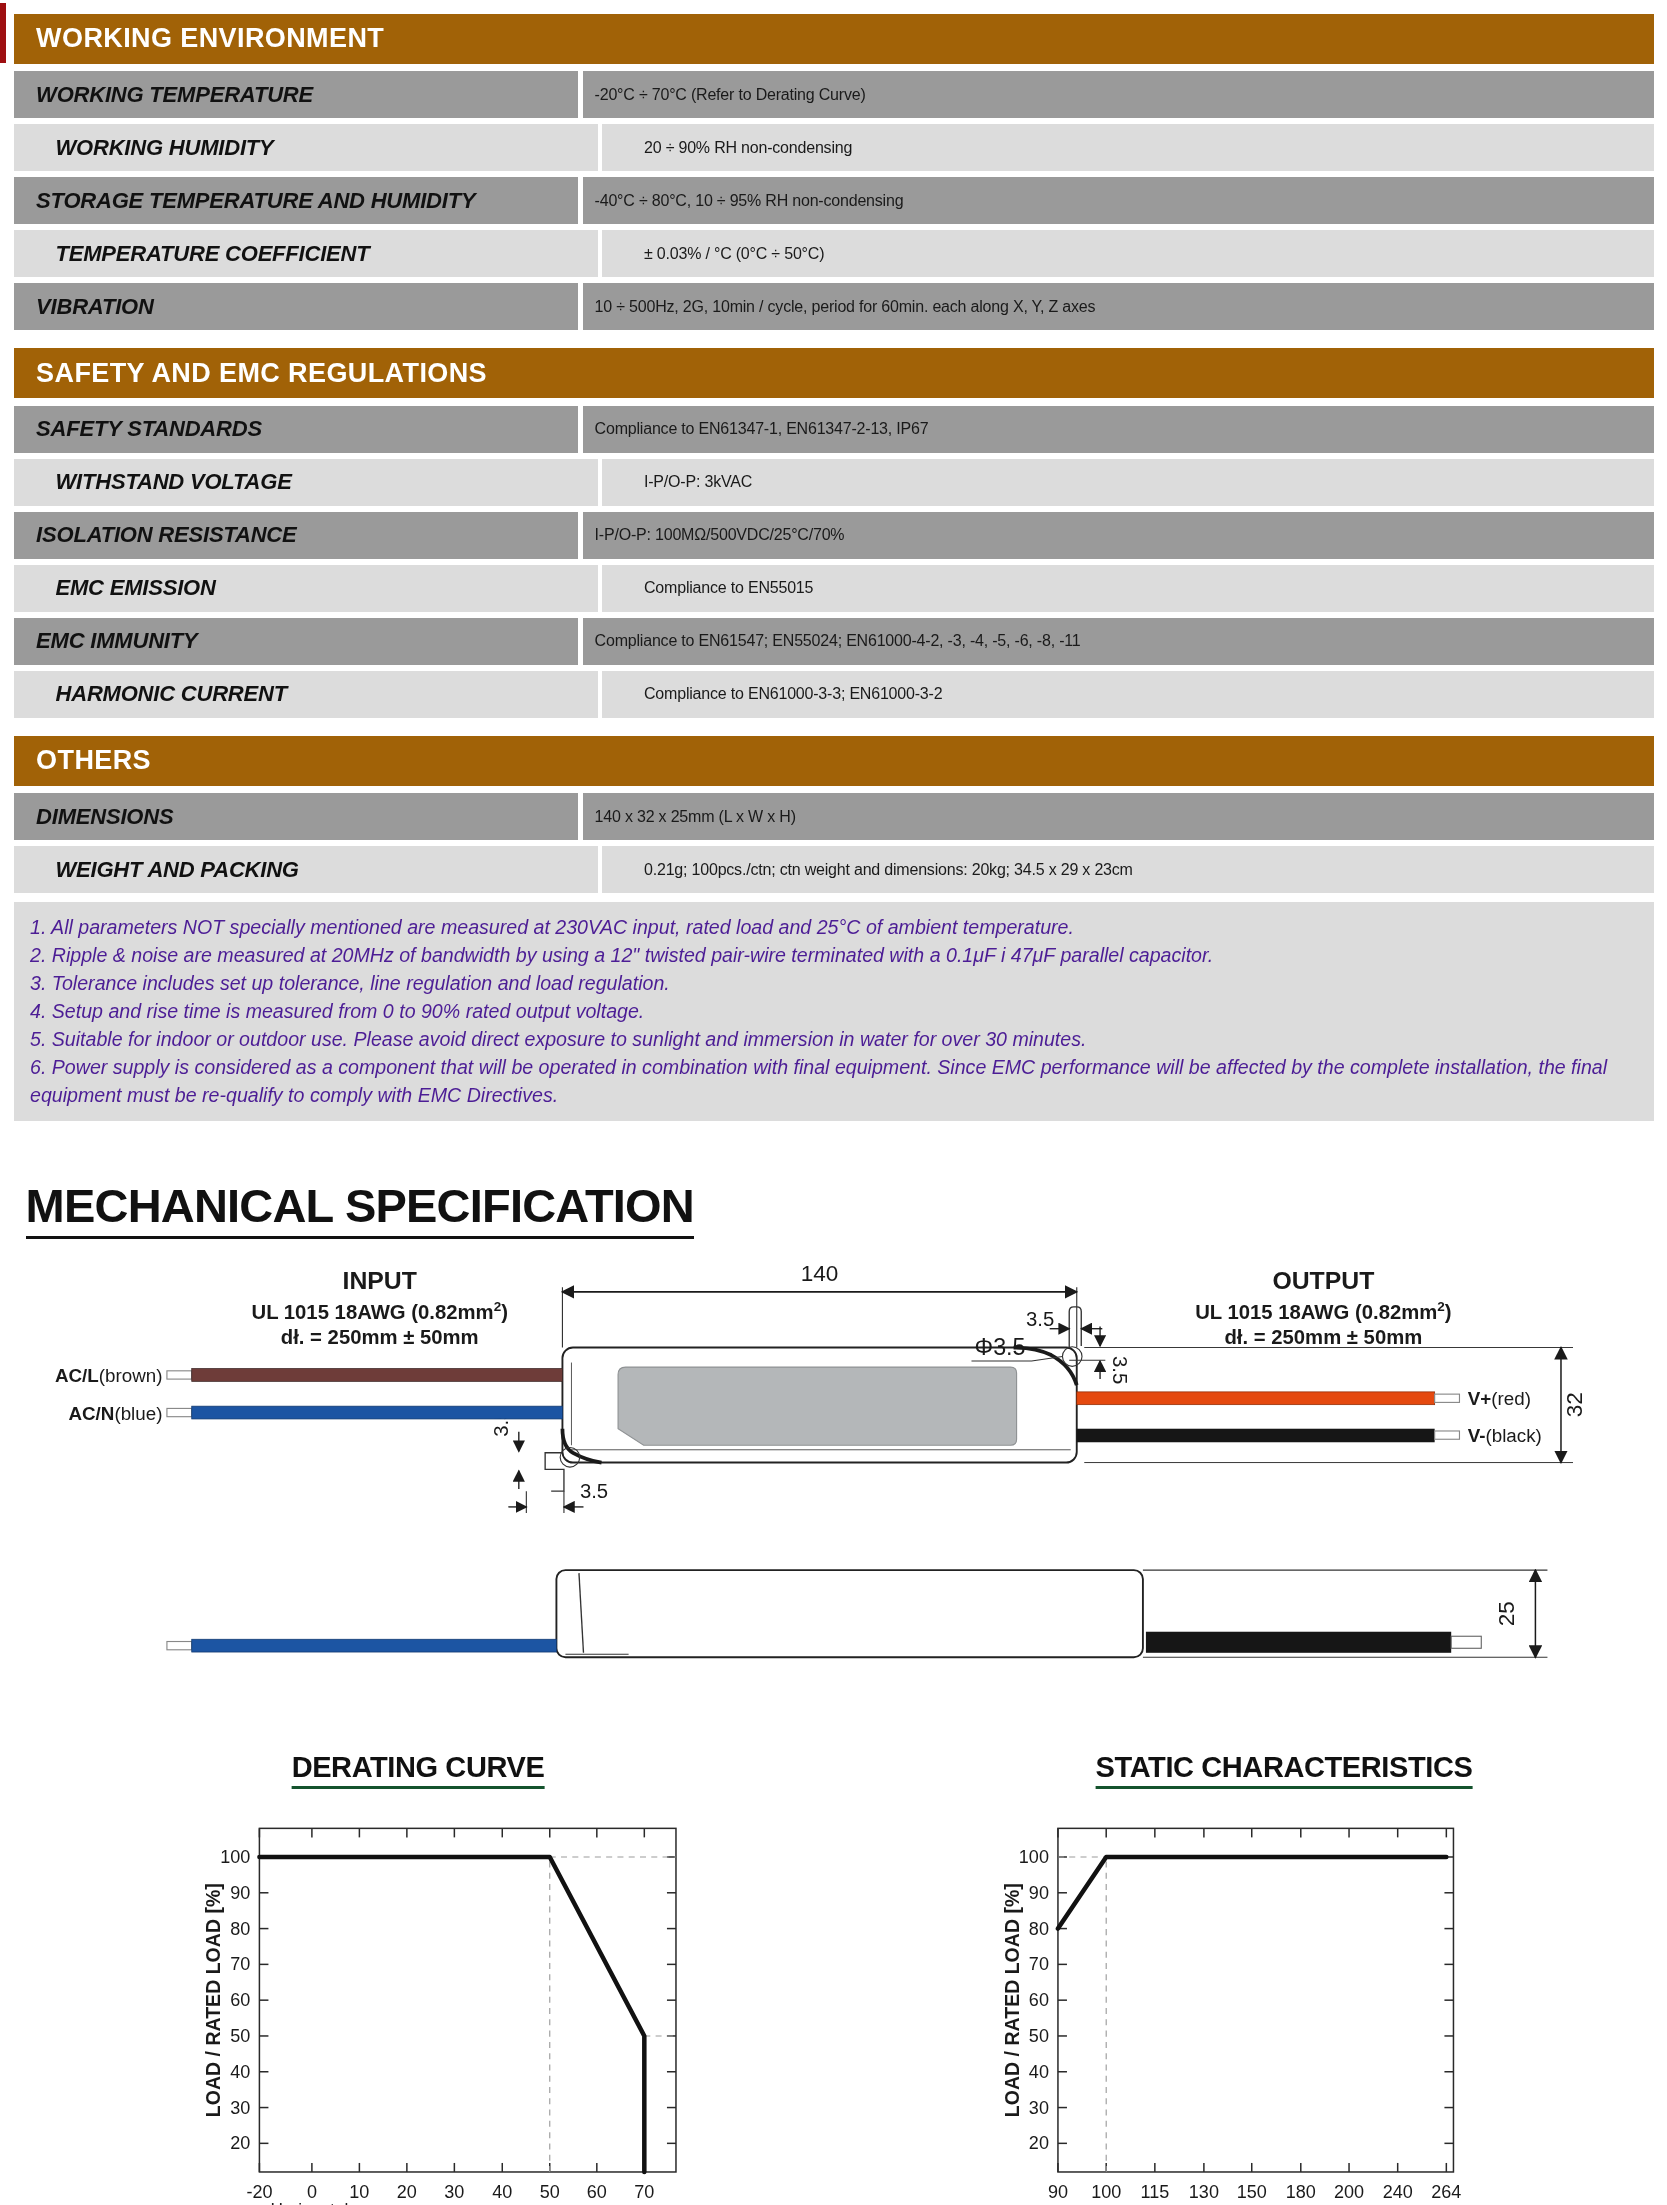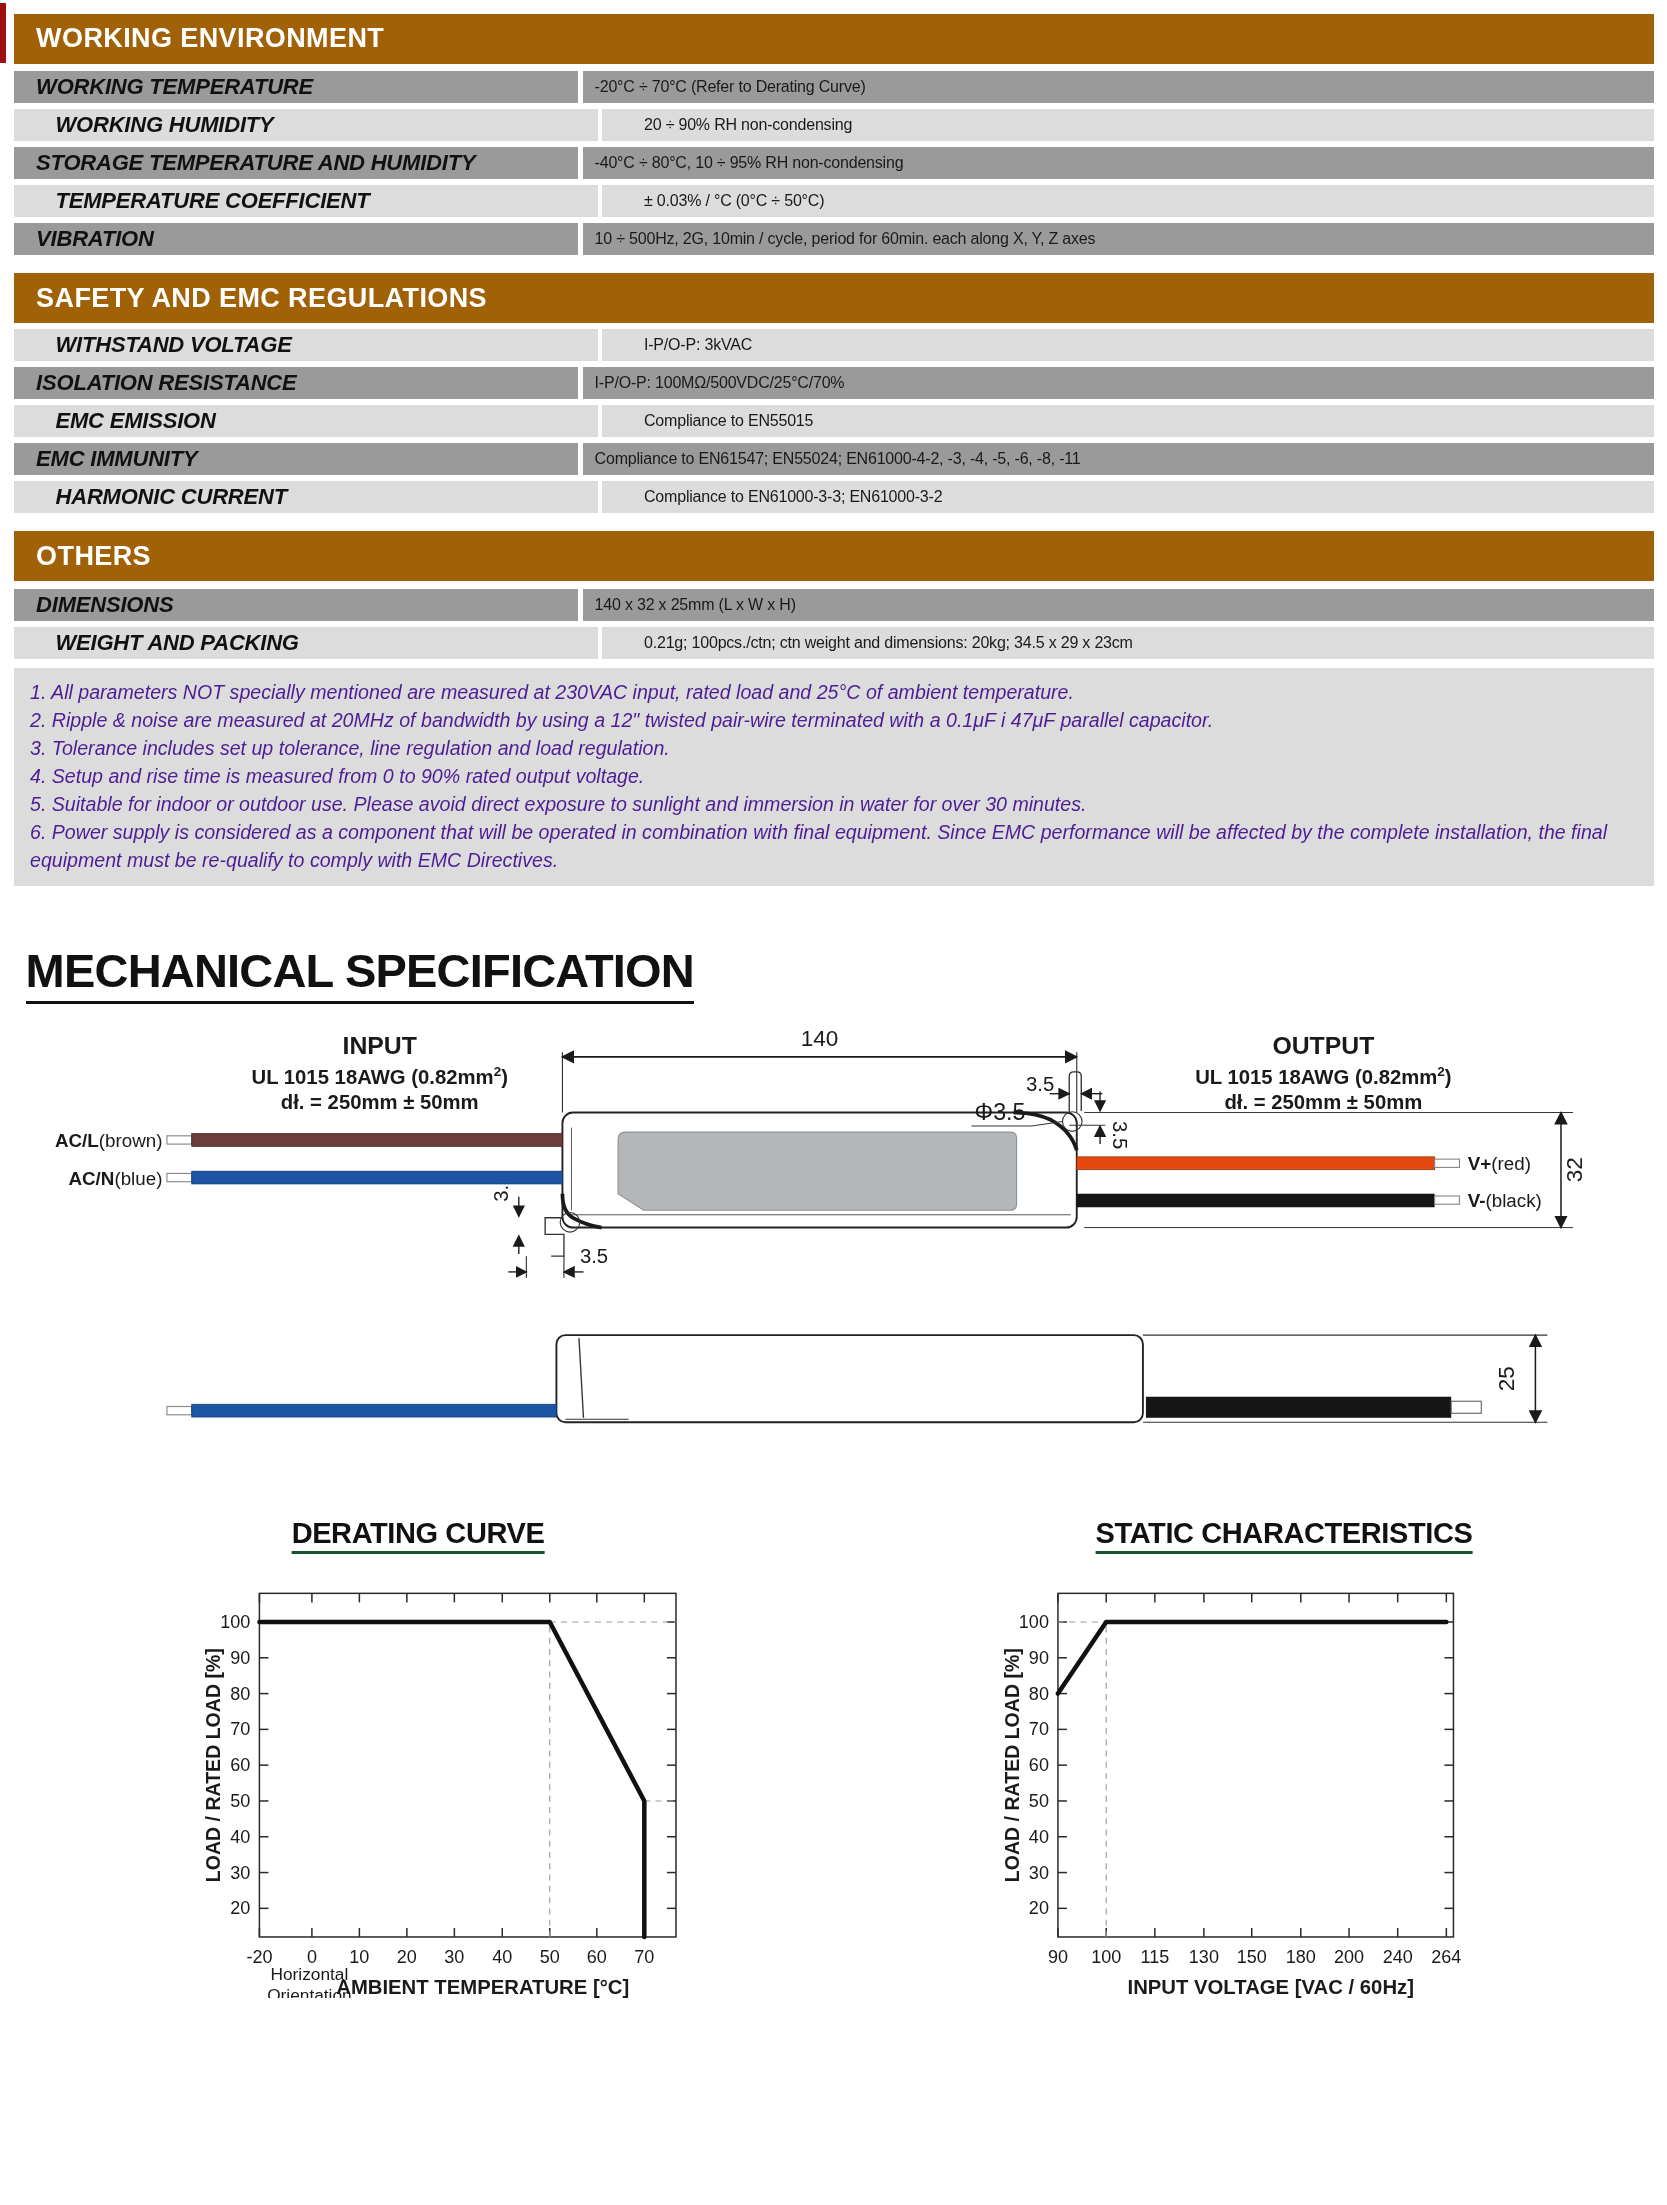--- a/index.html
+++ b/index.html
@@ -3,21 +3,21 @@
 <meta charset="utf-8">
 <style>
   html,body{margin:0;padding:0;}
   body{width:1667px;height:2205px;background:#fff;position:relative;overflow:hidden;
        font-family:"Liberation Sans",sans-serif;color:#1a1a1a;}
   .page{position:relative;width:1667px;height:2205px;}
   .tables{padding:13.5px 13.5px 0 13.5px;}
   .sec-header{background:#a16207;color:#fff;height:50px;display:flex;align-items:center;
               padding-left:22.6px;font-size:27px;font-weight:bold;letter-spacing:0.4px;margin-top:18px;}
   .sec-header.first{margin-top:0;}
-  .trow{display:flex;height:32px;margin-top:6px;text-align:center;}
+  .trow{display:flex;height:47px;margin-top:6px;text-align:center;}
   .trow.rfirst{margin-top:7.5px;}
   .tlabel{width:542px;margin-right:4.5px;display:flex;align-items:center;padding-left:22.6px;
           font-weight:bold;font-style:italic;font-size:22px;letter-spacing:-0.2px;color:#111;}
   .tvalue{flex:1;display:flex;align-items:center;padding-left:12px;font-size:16px;letter-spacing:-0.2px;}
   .dark{background:#9a9a9a;}
   .light{background:#dcdcdc;padding-left:42px;}
   .notes{margin-top:9px;background:#dcdcdc;padding:10.5px 16.5px 12px 16.5px;font-style:italic;
          font-size:19.6px;line-height:28px;color:#4c1d95;}
   .mech-title{display:inline-block;margin:57px 0 0 25.6px;font-size:47px;font-weight:bold;
               letter-spacing:-0.8px;border-bottom:3.8px solid #111;padding-bottom:3px;color:#111;}
@@ -60,20 +60,24 @@
       <div class="tlabel light">TEMPERATURE COEFFICIENT</div>
       <div class="tvalue light">± 0.03% / °C (0°C ÷  50°C)</div>
     </div>
     <div class="trow">
       <div class="tlabel dark">VIBRATION</div>
       <div class="tvalue dark">10 ÷ 500Hz, 2G, 10min / cycle, period for 60min. each along X, Y, Z axes</div>
     </div>
 
     <div class="sec-header">
       <span>SAFETY AND EMC REGULATIONS</span>
+    </div>
+    <div class="trow rfirst">
+      <div class="tlabel dark">SAFETY STANDARDS</div>
+      <div class="tvalue dark">Compliance to EN61347-1, EN61347-2-13, IP67</div>
     </div>
     <div class="trow">
       <div class="tlabel light">WITHSTAND VOLTAGE</div>
       <div class="tvalue light">I-P/O-P: 3kVAC</div>
     </div>
     <div class="trow">
       <div class="tlabel dark">ISOLATION RESISTANCE</div>
       <div class="tvalue dark">I-P/O-P: 100MΩ/500VDC/25°C/70%</div>
     </div>
     <div class="trow">

